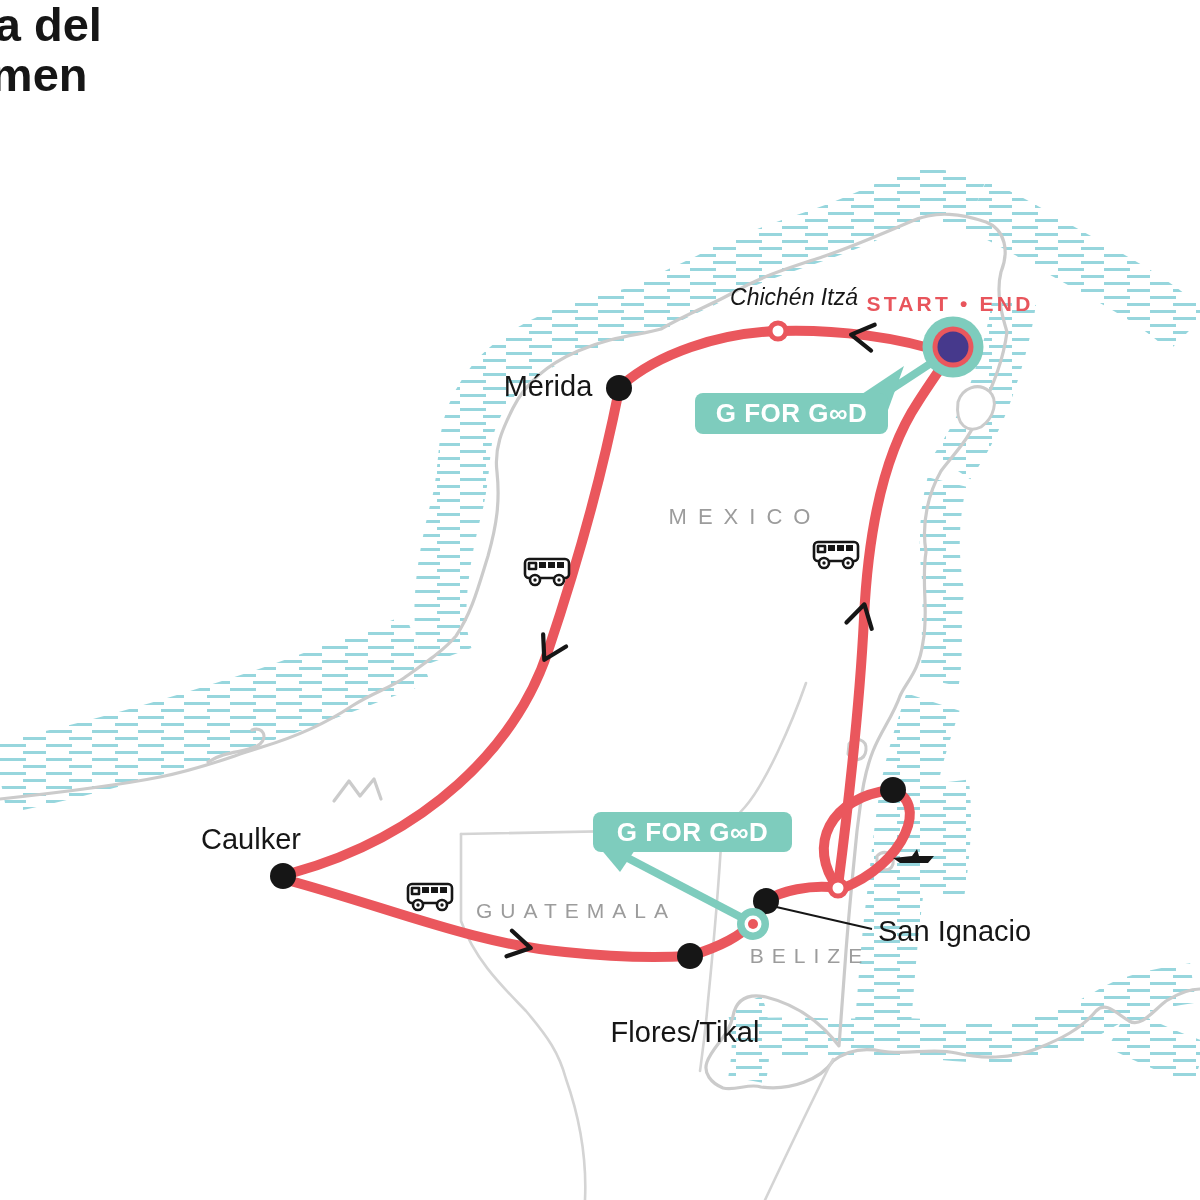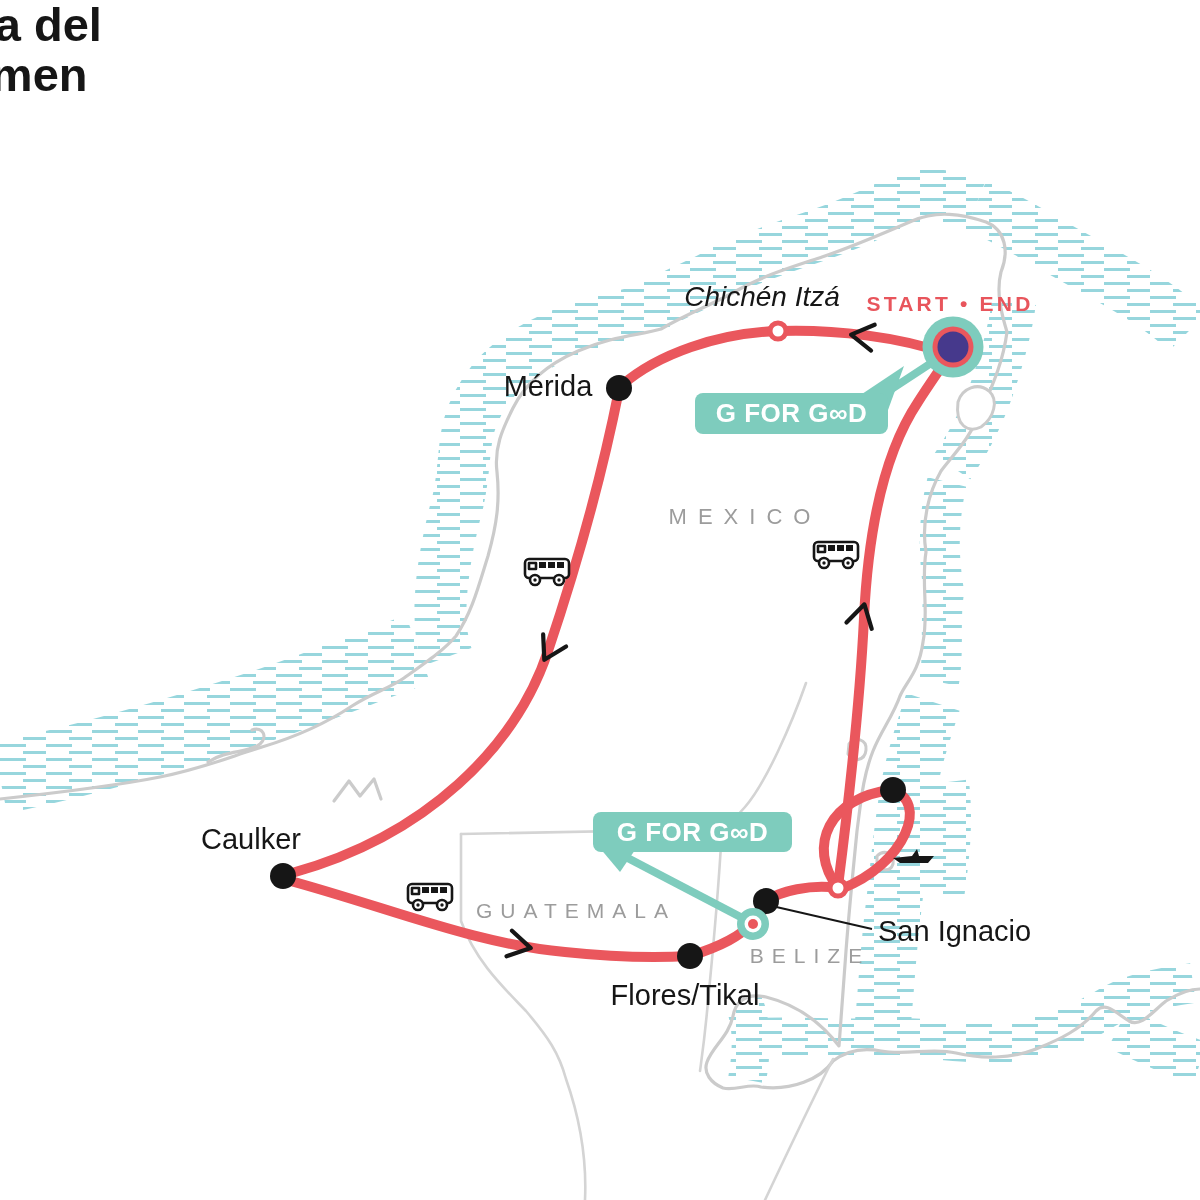--- a/index.html
+++ b/index.html
@@ -5,21 +5,21 @@
   html,body{margin:0;padding:0;background:#fff;}
   .stage{position:relative;width:1200px;height:1200px;background:#fff;overflow:hidden;
          font-family:"Liberation Sans","DejaVu Sans",sans-serif;color:var(--ink);}
   .stage svg{position:absolute;left:0;top:0;}
   .lbl{position:absolute;white-space:nowrap;transform:translate(-50%,-50%);}
   .city{font-size:29px;font-weight:400;color:var(--ink);}
   .heading{left:950px;top:190px;width:370px;transform:translateX(-50%);
            font-size:47px;line-height:1.07;font-weight:700;text-align:center;color:var(--ink);}
   .startend{left:950px;top:304px;font-size:21px;font-weight:700;letter-spacing:3.2px;
             color:var(--start-end-red);}
-  .poi-italic{font-style:italic;font-size:28px;font-weight:500;color:var(--ink);}
+  .poi-italic{font-style:italic;font-size:23px;font-weight:500;color:var(--ink);margin-left:32px;}
   .country{font-weight:400;color:var(--country-gray);}
   .country.mx{font-size:22px;letter-spacing:11px;}
   .country.gt{font-size:21px;letter-spacing:8px;}
   .country.bz{font-size:21px;letter-spacing:8px;}
   .badge{position:absolute;background:var(--brand-teal);color:#fff;border-radius:8px;
          font-size:26px;font-weight:700;letter-spacing:0.5px;text-align:center;}
   .badge.b1{left:695px;top:393px;width:193px;height:41px;line-height:41px;}
   .badge.b2{left:593px;top:812px;width:199px;height:40px;line-height:40px;}
   .left-anchor{transform:translate(0,-50%);}
   
@@ -151,21 +151,21 @@
     <g>
       <path class="vehdark" transform="translate(914,855)" d="M -21,3 L -2,1 L 3,-6 L 5,1 L 20,1 L 14,8 L -14,8 Z"></path>
     </g>
   </svg>
 
   <div class="heading">Playa del Carmen</div>
   <div class="lbl startend">START • END</div>
   <div class="lbl poi-italic" style="left:762px;top:297px;">Chichén Itzá</div>
   <div class="lbl city" style="left:548px;top:386px;">Mérida</div>
   <div class="lbl city" style="left:251px;top:839px;">Caulker</div>
-  <div class="lbl city" style="left:685px;top:995px;">Flores/Tikal</div>
+  <div class="lbl city" style="left:685px;top:1032px;">Flores/Tikal</div>
   <div class="lbl city left-anchor" style="left:878px;top:931px;">San Ignacio</div>
 
   <div class="lbl country mx" style="left:745px;top:517px;">MEXICO</div>
   <div class="lbl country gt" style="left:576px;top:911px;">GUATEMALA</div>
   <div class="lbl country bz" style="left:810px;top:956px;">BELIZE</div>
 
   <div class="badge b1">G FOR G∞D</div>
   <div class="badge b2">G FOR G∞D</div>
 
 </div>

